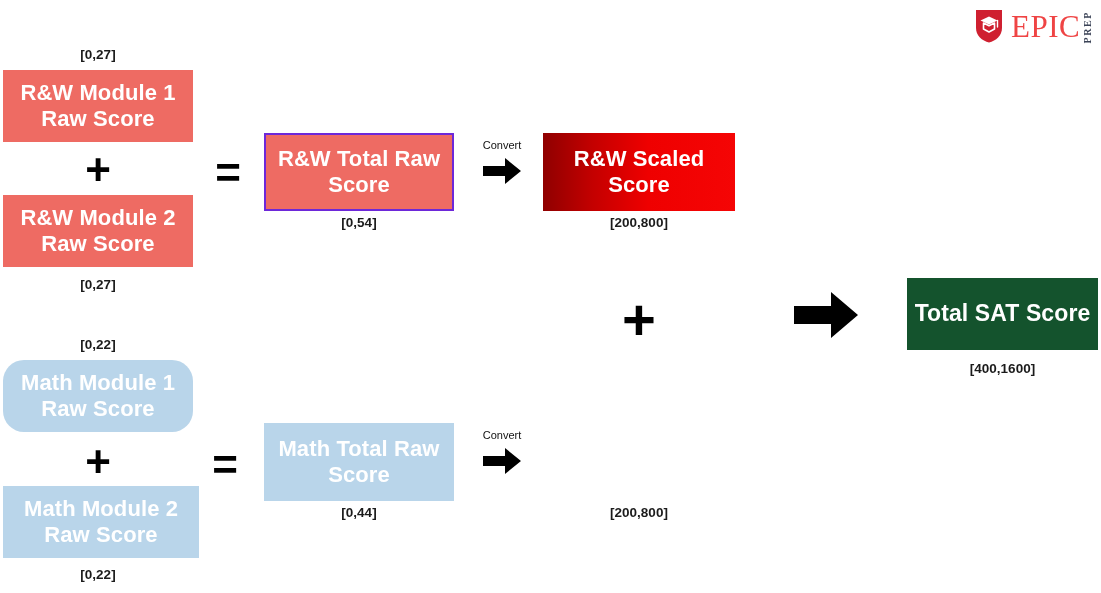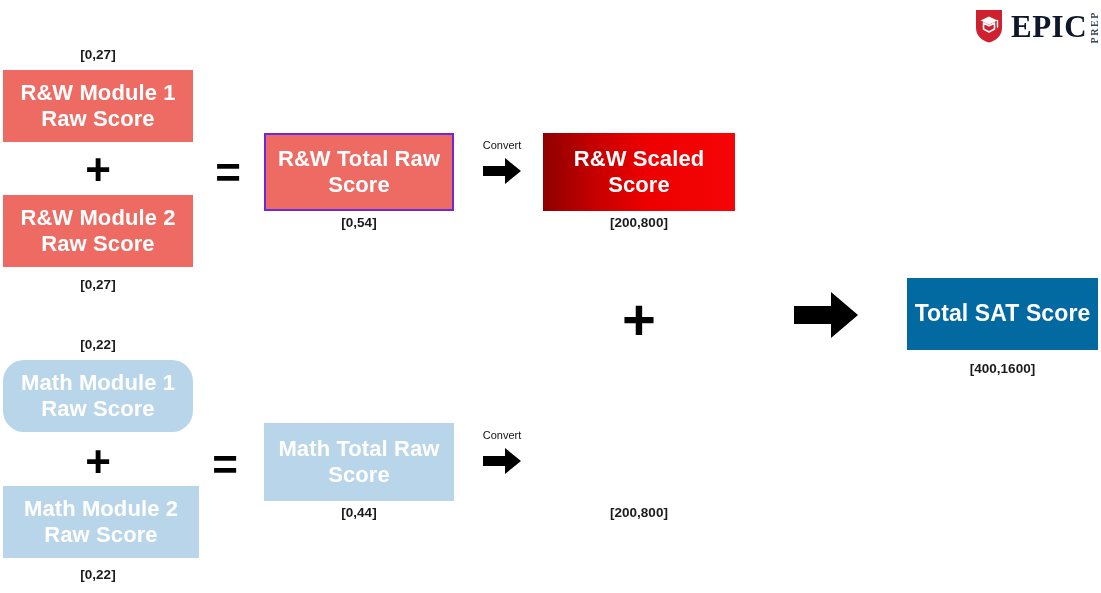--- a/index.html
+++ b/index.html
@@ -36,21 +36,21 @@
     box-sizing: border-box;
     padding: 2px 6px;
     letter-spacing: 0.1px;
   }
   .box-module-rw   { background: #ee6b63; }
   .box-total-rw    { background: #ee6b63; border: 2px solid #6d28d9; }
   .box-scaled-rw   { background: linear-gradient(to right, #8f0000 0%, #c40000 26%, #ef0000 55%, #f50505 100%); }
   .box-module-math { background: #b9d5ea; }
   .box-total-math  { background: #b9d5ea; }
   .box-scaled-math { background: linear-gradient(to right, #0a4a80 0%, #12629e 35%, #0f70b4 68%, #0d79c0 100%); }
-  .box-total-sat   { background: #0369a1; }
+  .box-total-sat   { background: #14532d; }
 
   
   .range {
     position: absolute;
     font-size: 13.5px;
     font-weight: bold;
     color: #1b1b1b;
     text-align: center;
     white-space: nowrap;
   }
@@ -88,22 +88,22 @@
   
   .logo {
     position: absolute;
     display: flex;
     align-items: center;
   }
   .logo-shield { display: block; }
   .logo-epic {
     font-family: "Liberation Serif", serif;
     font-size: 31px;
-    font-weight: bold;
-    color: #0f172a;
+    font-weight: normal;
+    color: #ef4444;
     letter-spacing: 0.5px;
     line-height: 1;
     margin-left: 7px;
   }
   .logo-prep {
     font-family: "Liberation Serif", serif;
     font-size: 10px;
     font-weight: bold;
     color: #3a4256;
     letter-spacing: 1.6px;

